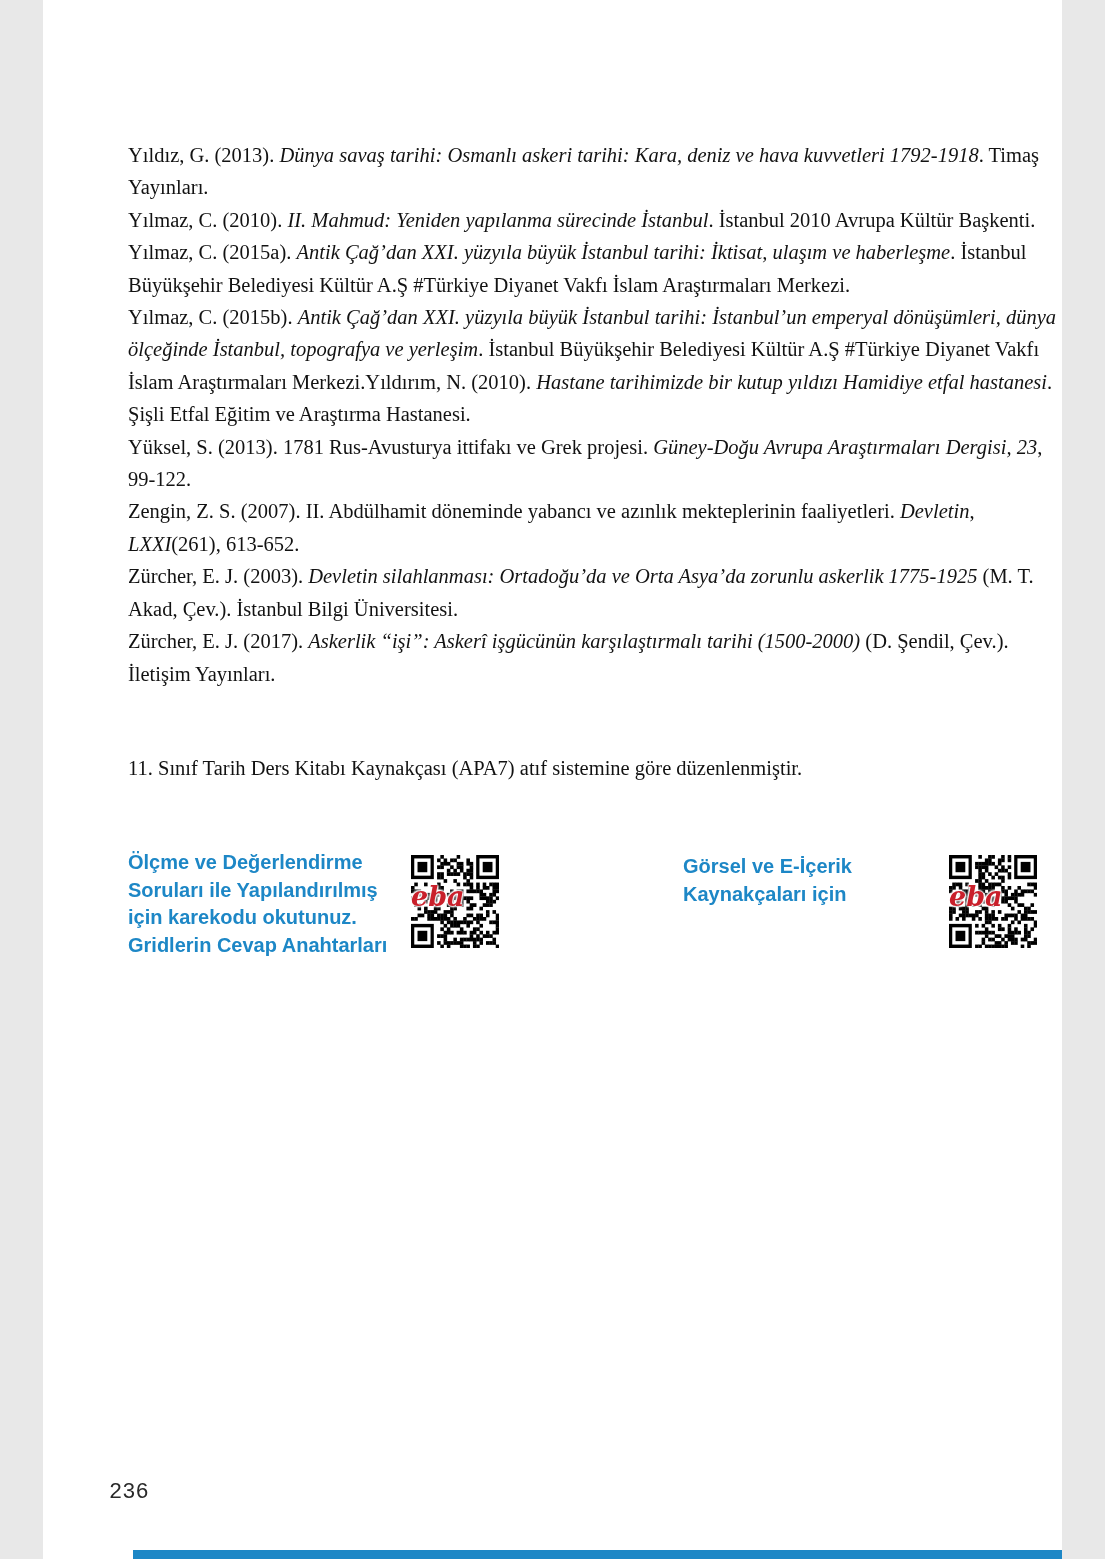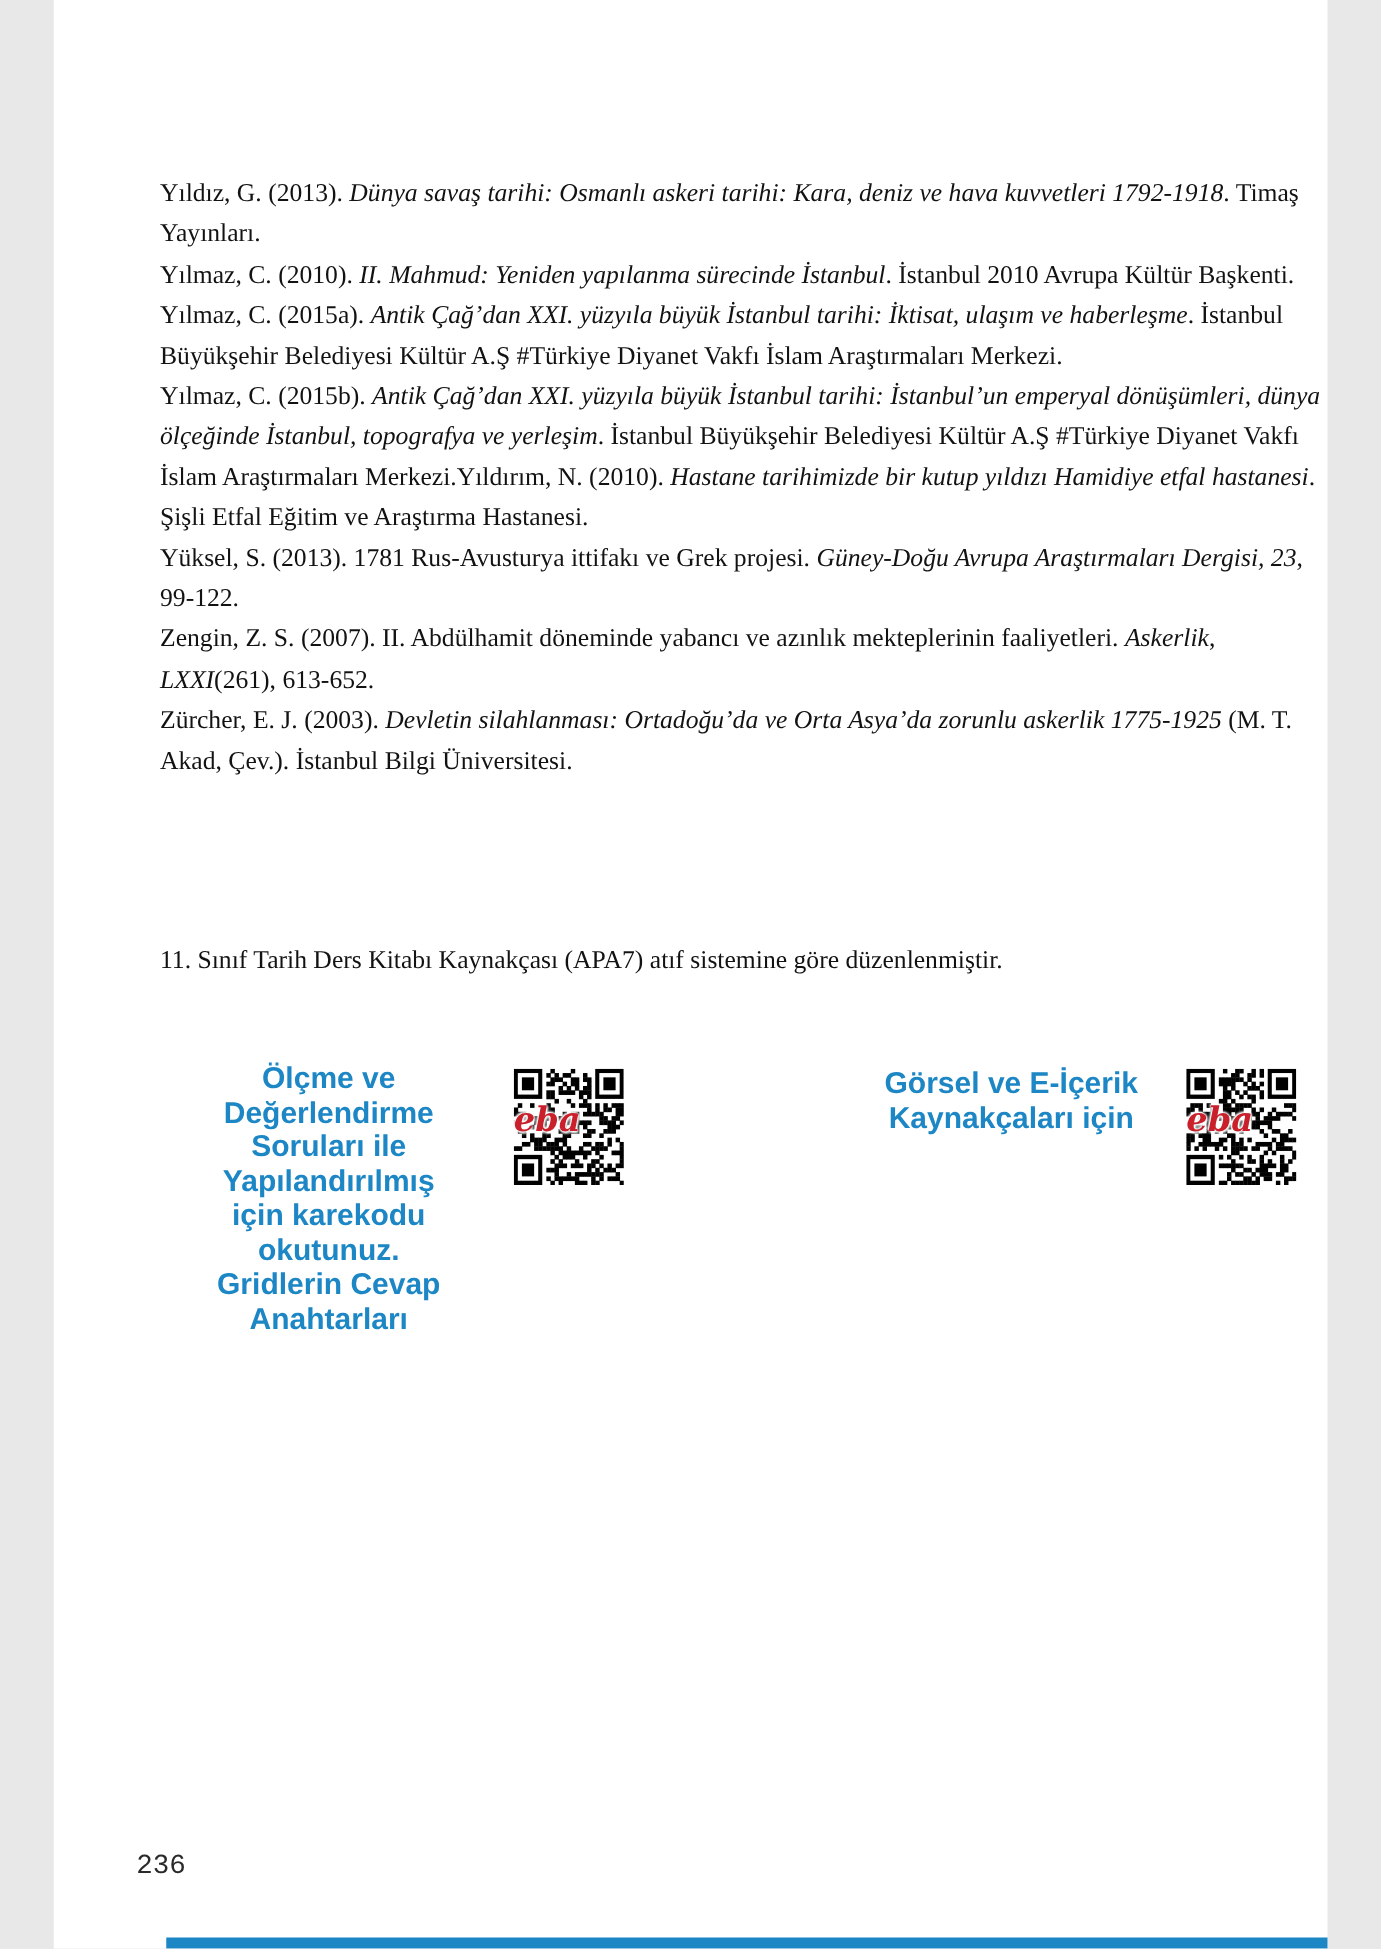--- a/index.html
+++ b/index.html
@@ -26,22 +26,22 @@
     position:absolute;
     left:85px;top:752px;width:940px;
     margin:0;
     font-size:20.5px;line-height:32px;
   }
   
   .qr-caption{
     position:absolute;
     font-family:"Liberation Sans", sans-serif;
     font-weight:bold;
-    font-size:24px;line-height:27.5px;
-    text-align:center;
+    font-size:20px;line-height:27.5px;
+    text-align:left;
   }
   .qr-caption-left{left:85px;top:849px;width:270px;}
   .qr-caption-right{left:640px;top:853px;width:252px;}
   
   .qr{
     position:absolute;
     width:88px;height:93px;
     background:#ffffff;
   }
   .qr-left{left:368px;top:855px;}
@@ -76,22 +76,23 @@
 <body>
 
 <div class="page">
 
   <main class="refs">
       <p><span>Yıldız, G. (2013). </span><i>Dünya savaş tarihi: Osmanlı askeri tarihi: Kara, deniz ve hava kuvvetleri 1792-1918</i><span>. Timaş Yayınları.</span></p>
       <p><span>Yılmaz, C. (2010). </span><i>II. Mahmud: Yeniden yapılanma sürecinde İstanbul</i><span>. İstanbul 2010 Avrupa Kültür Başkenti.</span></p>
       <p><span>Yılmaz, C. (2015a). </span><i>Antik Çağ’dan XXI. yüzyıla büyük İstanbul tarihi: İktisat, ulaşım ve haberleşme</i><span>. İstanbul Büyükşehir Belediyesi Kültür A.Ş #Türkiye Diyanet Vakfı İslam Araştırmaları Merkezi.</span></p>
       <p><span>Yılmaz, C. (2015b). </span><i>Antik Çağ’dan XXI. yüzyıla büyük İstanbul tarihi: İstanbul’un emperyal dönüşümleri, dünya ölçeğinde İstanbul, topografya ve yerleşim</i><span>. İstanbul Büyükşehir Belediyesi Kültür A.Ş #Türkiye Diyanet Vakfı İslam Araştırmaları Merkezi.Yıldırım, N. (2010). </span><i>Hastane tarihimizde bir kutup yıldızı Hamidiye etfal hastanesi</i><span>. Şişli Etfal Eğitim ve Araştırma Hastanesi.</span></p>
       <p><span>Yüksel, S. (2013). 1781 Rus-Avusturya ittifakı ve Grek projesi. </span><i>Güney-Doğu Avrupa Araştırmaları Dergisi, 23</i><span>, 99-122.</span></p>
-      <p><span>Zengin, Z. S. (2007). II. Abdülhamit döneminde yabancı ve azınlık mekteplerinin faaliyetleri. </span><i>Askerlik</i><span>, </span><i>LXXI</i><span>(261), 613-652.</span></p>
+      <p><span>Zengin, Z. S. (2007). II. Abdülhamit döneminde yabancı ve azınlık mekteplerinin faaliyetleri. </span><i>Devletin</i><span>, </span><i>LXXI</i><span>(261), 613-652.</span></p>
       <p><span>Zürcher, E. J. (2003). </span><i>Devletin silahlanması: Ortadoğu’da ve Orta Asya’da zorunlu askerlik 1775-1925</i><span> (M. T. Akad, Çev.). İstanbul Bilgi Üniversitesi.</span></p>
+      <p><span>Zürcher, E. J. (2017). </span><i>Askerlik “işi”: Askerî işgücünün karşılaştırmalı tarihi (1500-2000)</i><span> (D. Şendil, Çev.). İletişim Yayınları.</span></p>
     </main>
 
   <p class="note">11. Sınıf Tarih Ders Kitabı Kaynakçası (APA7) atıf sistemine göre düzenlenmiştir.</p>
 
   <section>
     <div class="qr-caption qr-caption-left" style="color: rgb(29, 135, 198);">
         <div>Ölçme ve Değerlendirme</div>
         <div>Soruları ile Yapılandırılmış</div>
         <div>için karekodu okutunuz.</div>
         <div>Gridlerin Cevap Anahtarları</div>

